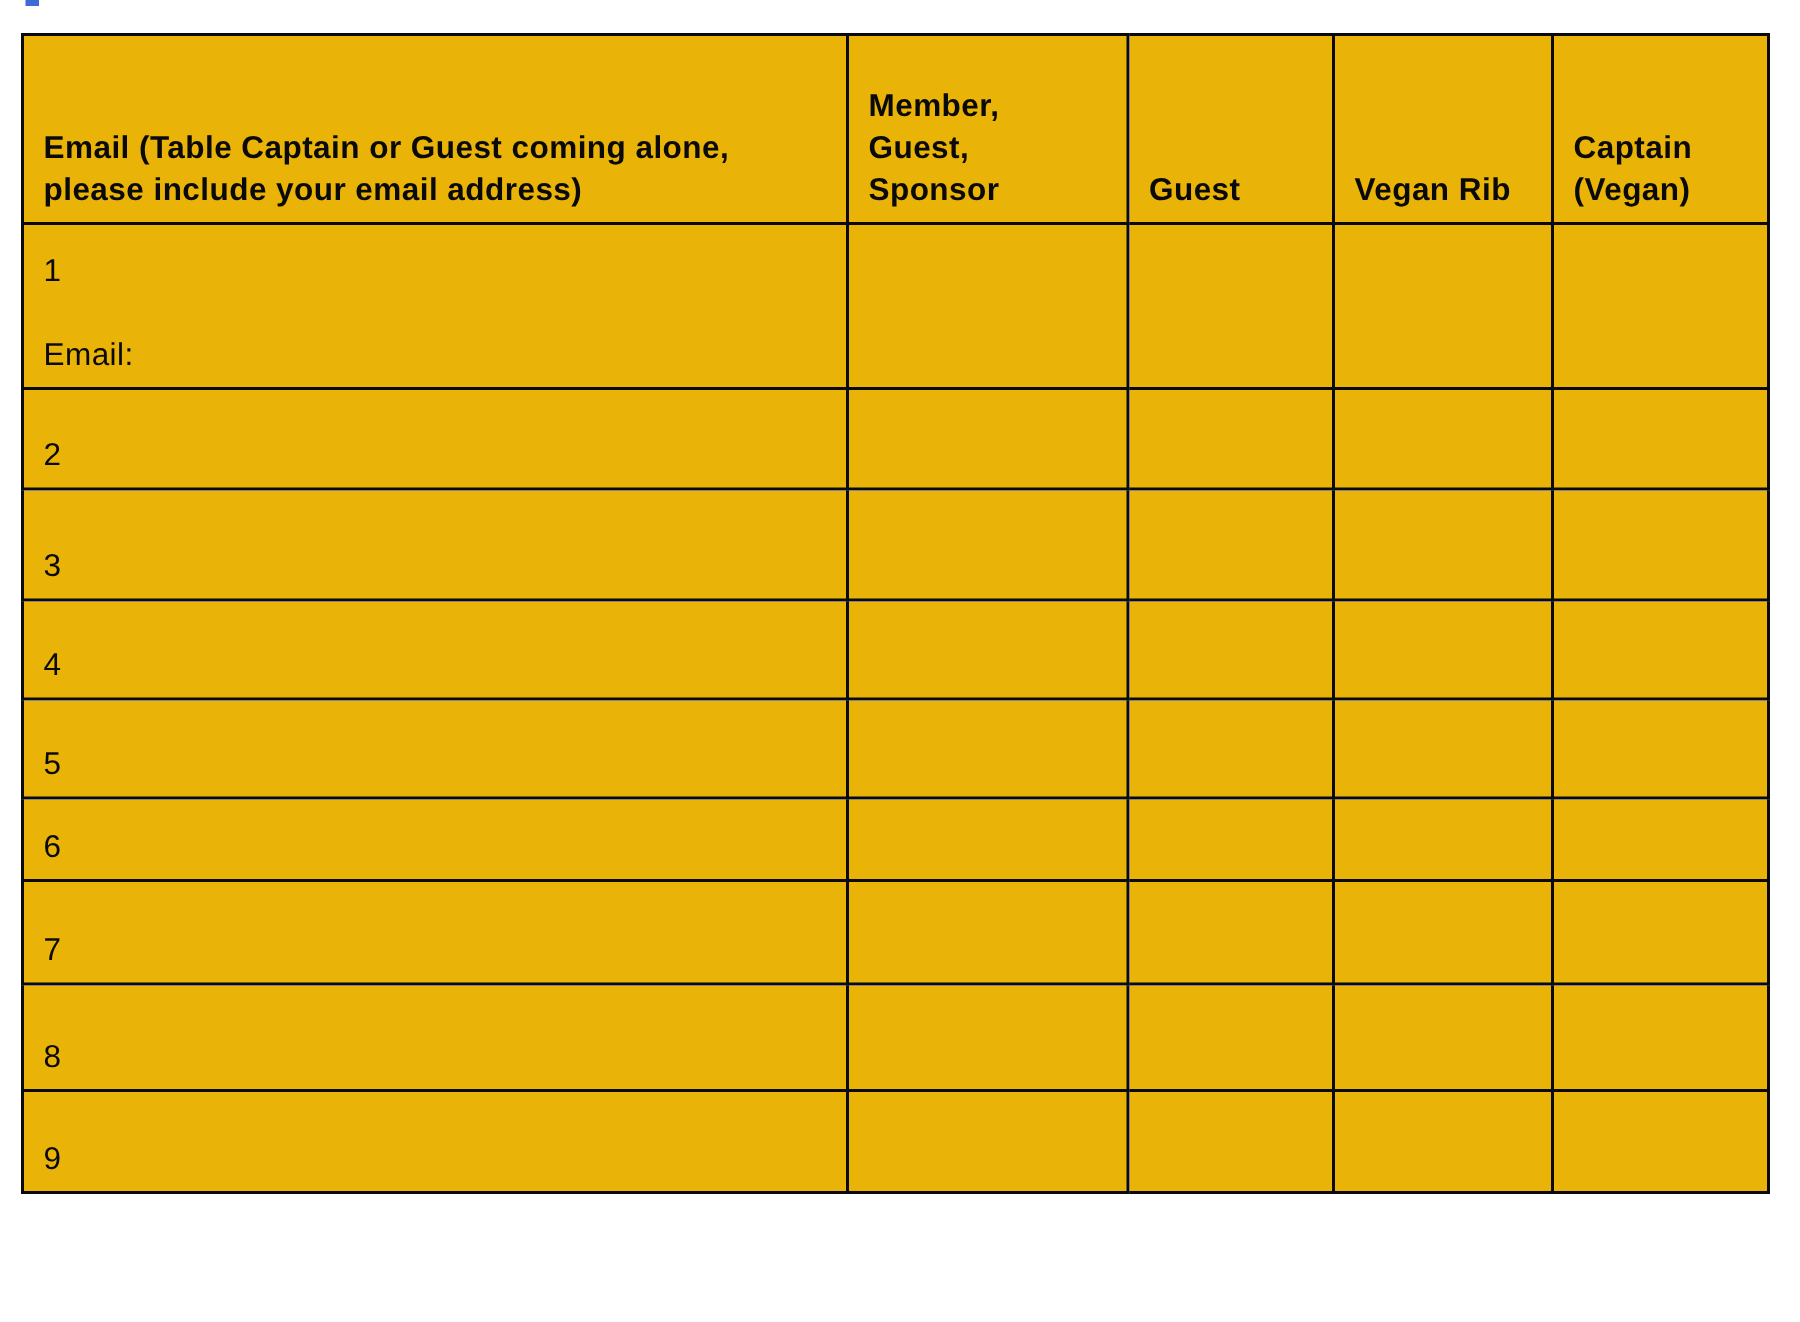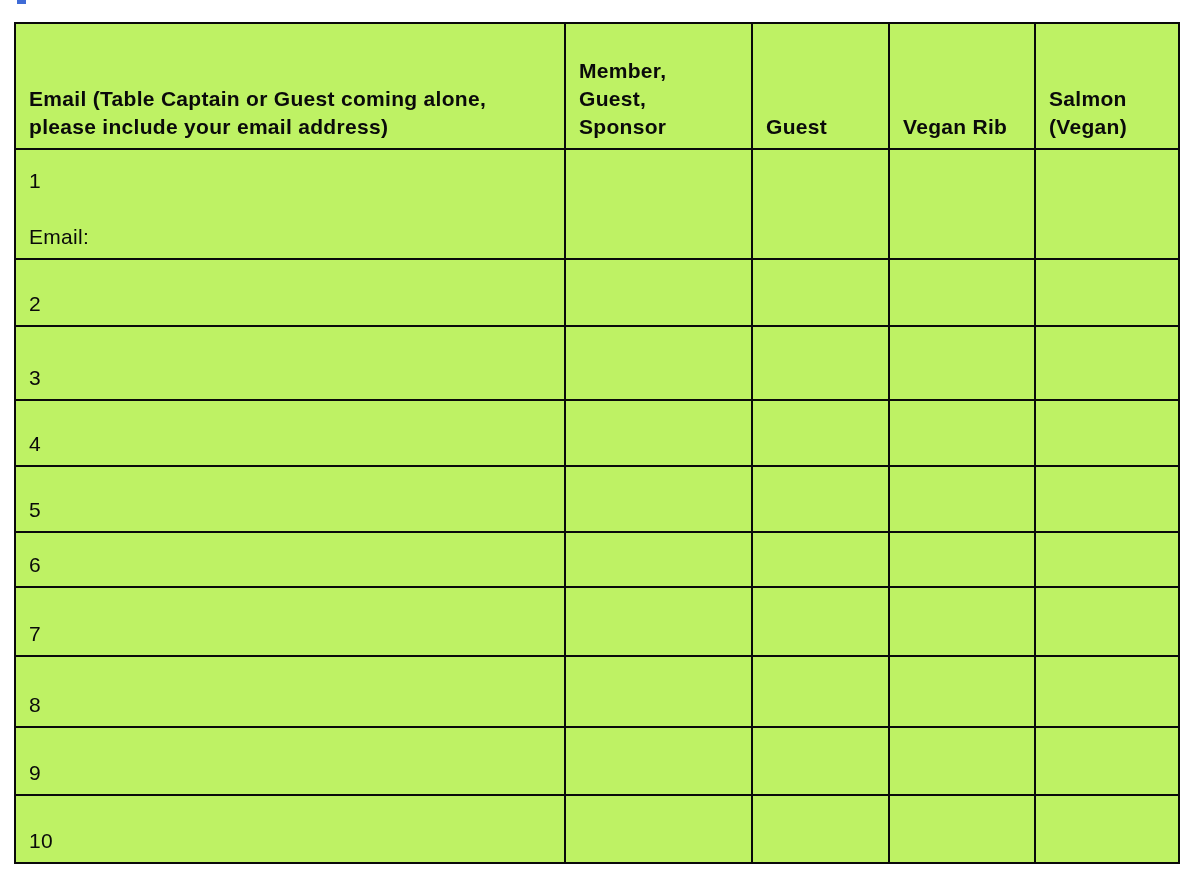--- a/index.html
+++ b/index.html
@@ -37,21 +37,21 @@
   .signup td {
     border: 2px solid #0a0a0a;
     vertical-align: bottom;
     text-align: left;
     font-size: 21px;
     line-height: 28px;
     letter-spacing: 0.3px;
     padding: 0 6px 7px 13px;
     white-space: pre-line;
     overflow: hidden;
-    background: #bef264;
+    background: #eab308;
   }
 
   .signup th { font-weight: bold; }
   .signup th .normal { font-weight: bold; }
 
   
   col.c-name    { width: 550px; }
   col.c-member  { width: 187px; }
   col.c-salmon  { width: 137px; }
   col.c-rib     { width: 146px; }
@@ -85,21 +85,21 @@
   </colgroup>
   <thead>
     <tr class="hdr">
       <th><span>Email</span><span class="normal"> (Table Captain or Guest coming alone,
 please include your email address)</span></th>
       <th>Member,
 Guest,
 Sponsor</th>
       <th>Guest</th>
       <th>Vegan Rib</th>
-      <th>Salmon
+      <th>Captain
 (Vegan)</th>
     </tr>
   </thead>
   <tbody>
     <tr class="r1">
       <td>1
 
 Email:</td>
       <td></td>
       <td></td>
@@ -155,21 +155,14 @@
       <td></td>
       <td></td>
     </tr>
     <tr class="r9">
       <td>9</td>
       <td></td>
       <td></td>
       <td></td>
       <td></td>
     </tr>
-    <tr class="r10">
-      <td>10</td>
-      <td></td>
-      <td></td>
-      <td></td>
-      <td></td>
-    </tr>
   </tbody>
 </table>
 
 </body></html>

